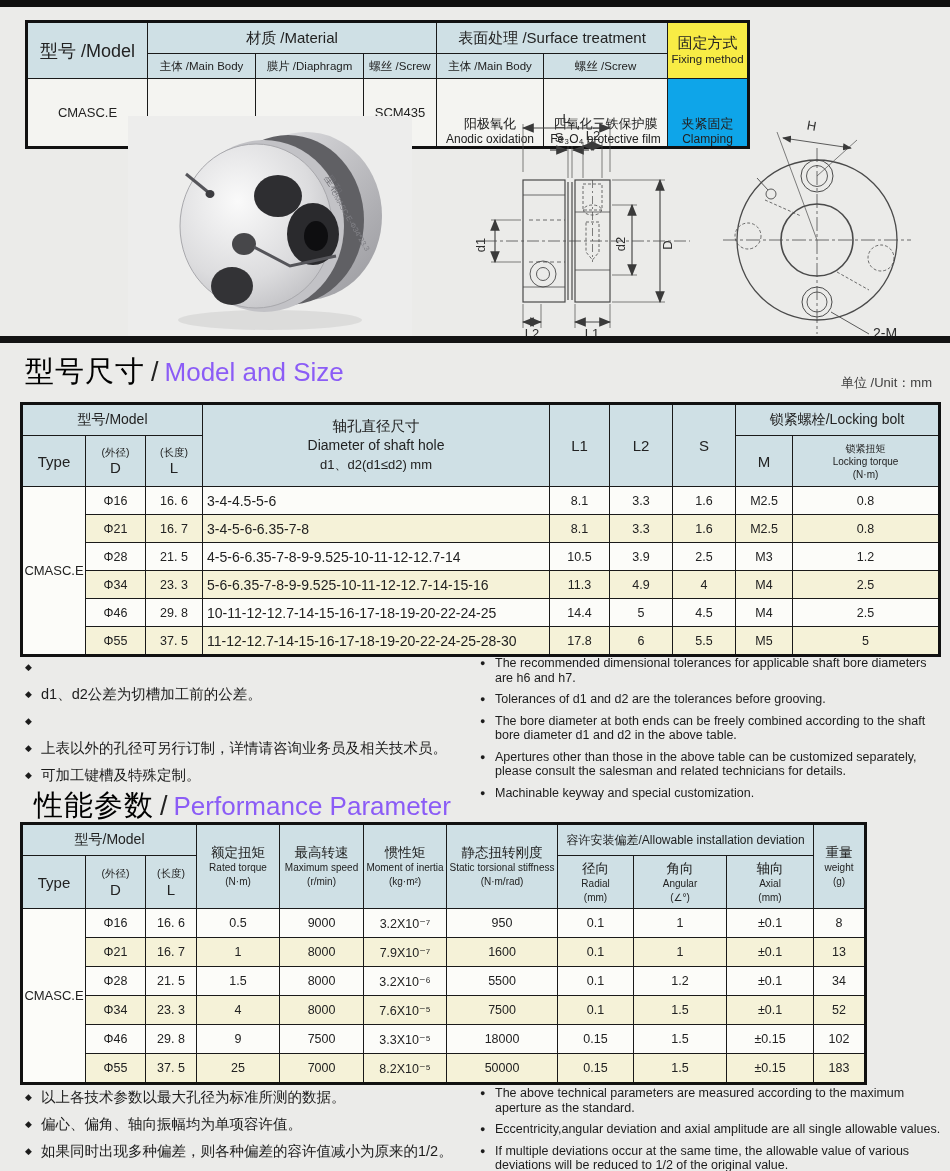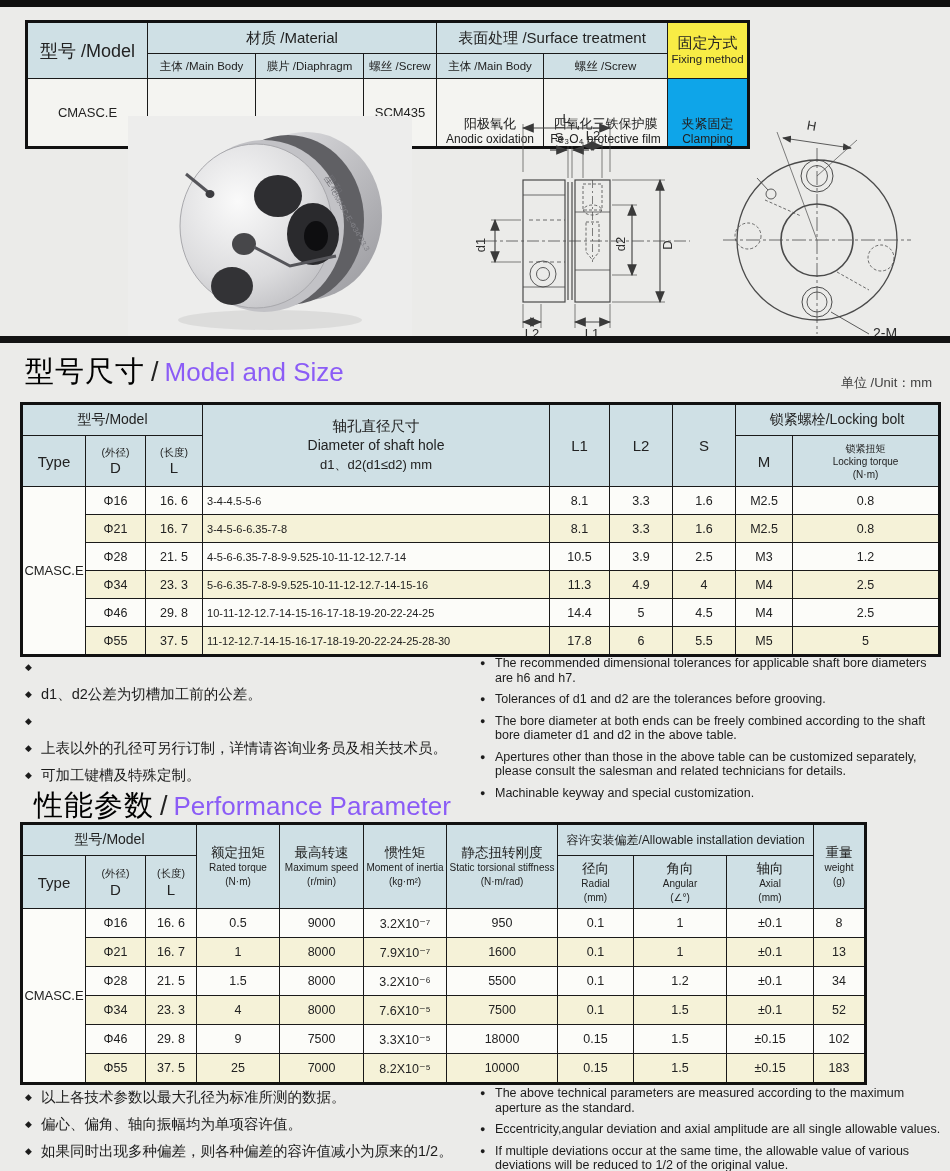--- a/index.html
+++ b/index.html
@@ -49,21 +49,21 @@
   .size .r2 th{height:50px;}
   .size th.big{font-size:15px;}
   .size .shaft div{line-height:19px;}
   .size .shaft .a{font-size:14.5px;}
   .size .shaft .b{font-size:14px;}
   .size .shaft .c{font-size:13px;}
   .size .dl .s{font-size:10.5px;line-height:13px;}
   .size .dl .v{font-size:15px;line-height:17px;}
   .size .tq div{line-height:13px;font-size:10px;}
   .size td{height:27px;font-size:12.5px;}
-  .size td.holes{text-align:left;padding-left:4px;font-size:11px;}
+  .size td.holes{text-align:left;padding-left:4px;font-size:14px;}
   .size td.typecell,.perf td.typecell{font-size:13px;}
 
   
   .notes{font-size:14.5px;color:#1c1c1c;}
   .notes ul,.notes-en ul{list-style:none;margin:0;padding:0;}
   .notes li{display:flex;line-height:27px;}
   .notes .bu{width:16px;font-size:9px;line-height:27px;flex:none;}
   .notes-en{font-size:12.5px;color:#1c1c1c;}
   .notes-en li{display:flex;line-height:14.5px;margin-bottom:7px;}
   .notes-en .bu{width:15px;font-size:9px;line-height:14.5px;flex:none;}
@@ -575,21 +575,21 @@
     <td>1.5</td>
     <td>±0.15</td>
     <td>102</td>
   </tr>
   <tr class="rowalt">
     <td>Φ55</td>
     <td>37. 5</td>
     <td>25</td>
     <td>7000</td>
     <td>8.2X10⁻⁵</td>
-    <td>10000</td>
+    <td>50000</td>
     <td>0.15</td>
     <td>1.5</td>
     <td>±0.15</td>
     <td>183</td>
   </tr>
 </tbody>
   </table>
 
 <div class="abs notes" style="left:25px;top:1084px;width:445px;">
   <ul>

